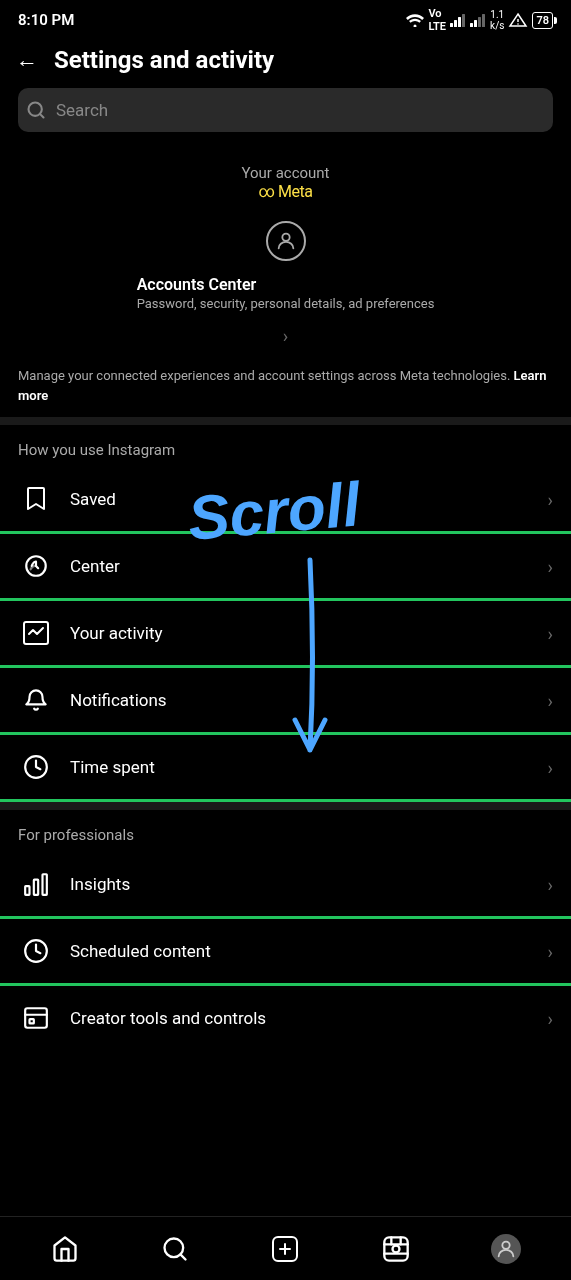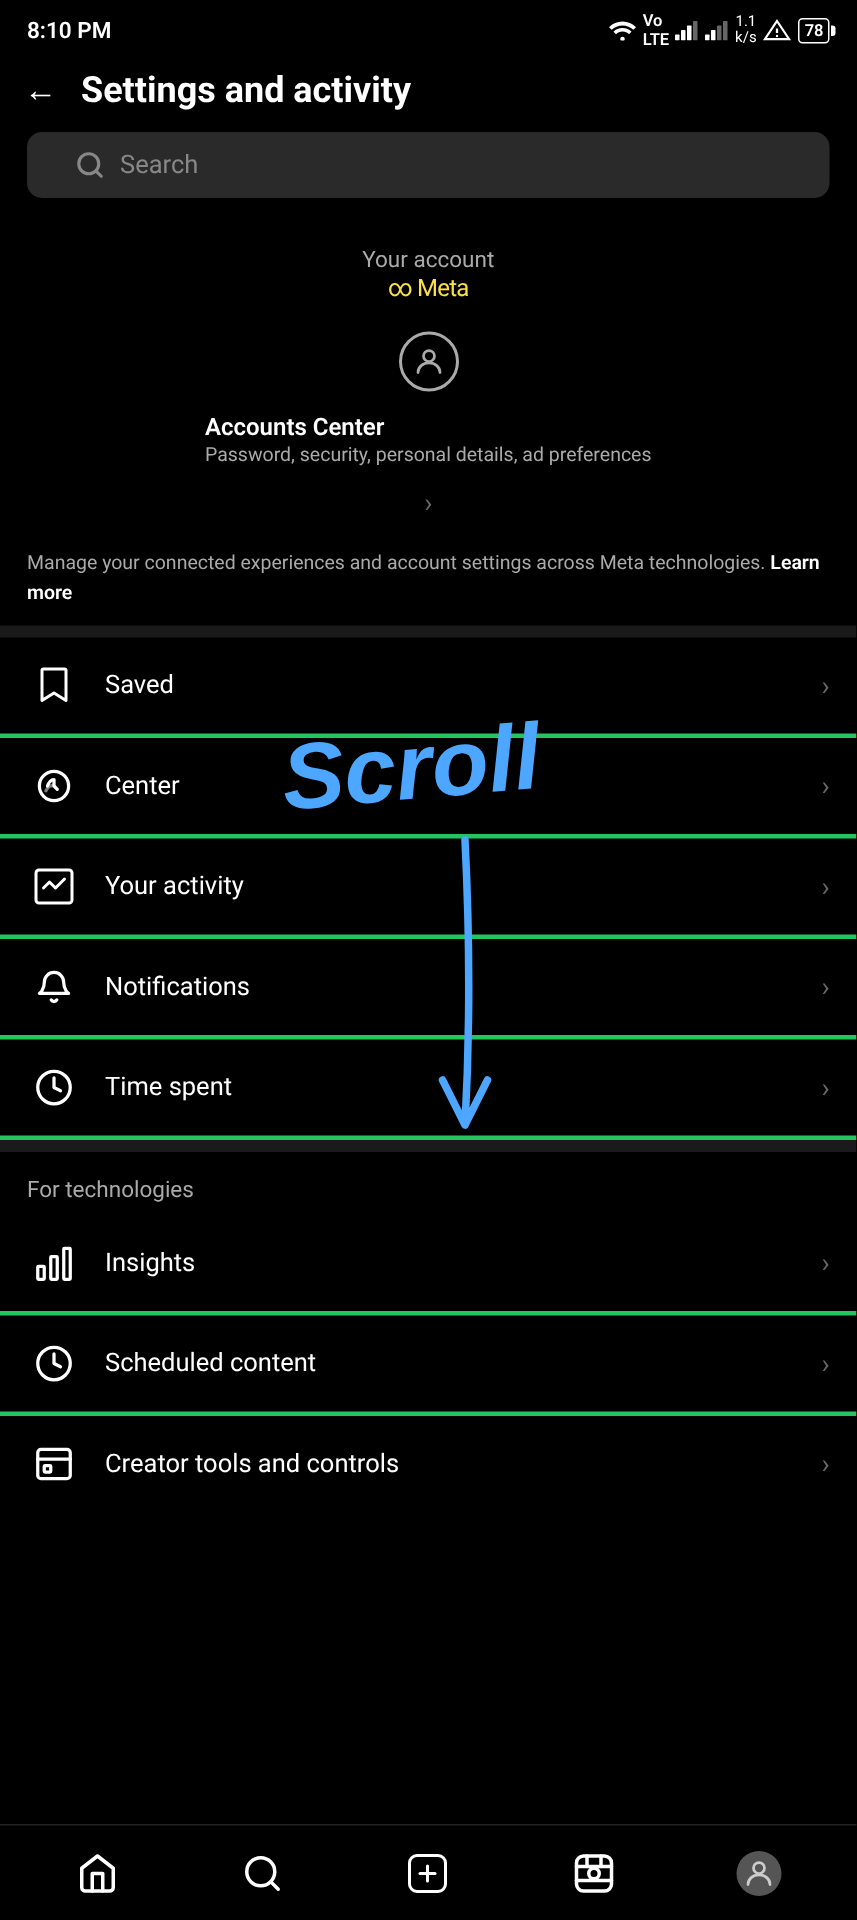--- a/index.html
+++ b/index.html
@@ -75,21 +75,21 @@
 
     
     .search-container {
       margin: 4px 18px 16px 18px;
     }
     .search-bar {
       background: #2a2a2a;
       border-radius: 10px;
       display: flex;
       align-items: center;
-      padding: 12px 32px;
+      padding: 12px 8px;
       gap: 10px;
     }
     .search-icon-svg {
       color: #888;
       flex-shrink: 0;
     }
     .search-placeholder {
       color: #888;
       font-size: 17px;
     }
@@ -333,20 +333,23 @@
     <svg width="260" height="380" viewBox="0 0 260 380">
 
       <text x="10" y="80" font-family="Arial" font-size="62" font-weight="bold" fill="#4da6ff" font-style="italic" transform="rotate(-5, 10, 80)">Scroll</text>
 
       <path d="M 130 100 Q 135 200 130 290 L 115 260 M 130 290 L 145 260" stroke="#4da6ff" stroke-width="5" fill="none" stroke-linecap="round" stroke-linejoin="round"></path>
     </svg>
   </div>
 
   <div class="thick-divider"></div>
 
+  <div class="section-list-header">
+    <span>How you use Instagram</span>
+  </div>
 
   <div class="list-item">
     <div class="list-icon">
       <svg width="26" height="28" viewBox="0 0 24 28" stroke="#fff" stroke-width="2" fill="none" stroke-linecap="round" stroke-linejoin="round">
         <path d="M5 3h14a1 1 0 011 1v20l-8-5-8 5V4a1 1 0 011-1z"></path>
       </svg>
     </div>
     <span class="list-label">Saved</span>
     <span class="chevron">›</span>
   </div>
@@ -393,21 +396,21 @@
         <polyline points="12 6 12 12 16 14"></polyline>
       </svg>
     </div>
     <span class="list-label">Time spent</span>
     <span class="chevron">›</span>
   </div>
 
   <div class="thick-divider"></div>
 
   <div class="section-list-header">
-    <span>For technologies</span>
+    <span>For professionals</span>
   </div>
 
   <div class="list-item">
     <div class="list-icon">
       <svg width="26" height="26" viewBox="0 0 24 24" stroke="#fff" stroke-width="2" fill="none" stroke-linecap="round" stroke-linejoin="round">
         <rect x="2" y="14" width="4" height="8" rx="0.5"></rect>
         <rect x="10" y="8" width="4" height="14" rx="0.5"></rect>
         <rect x="18" y="3" width="4" height="19" rx="0.5"></rect>
       </svg>
     </div>

